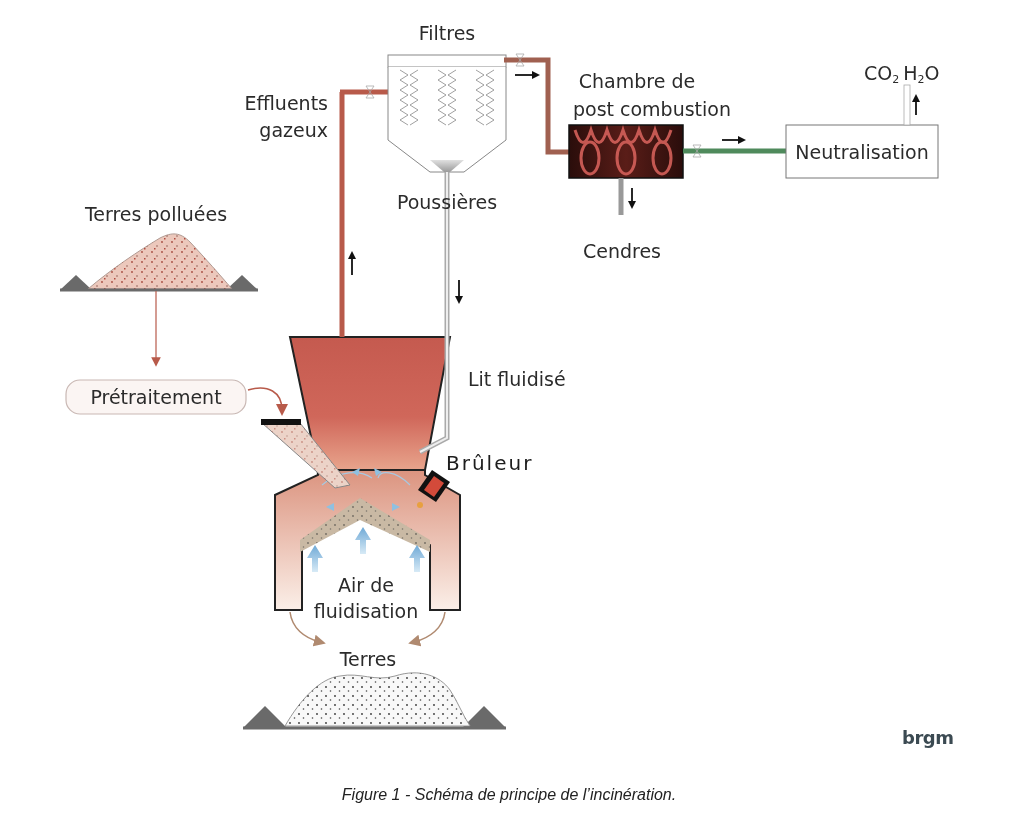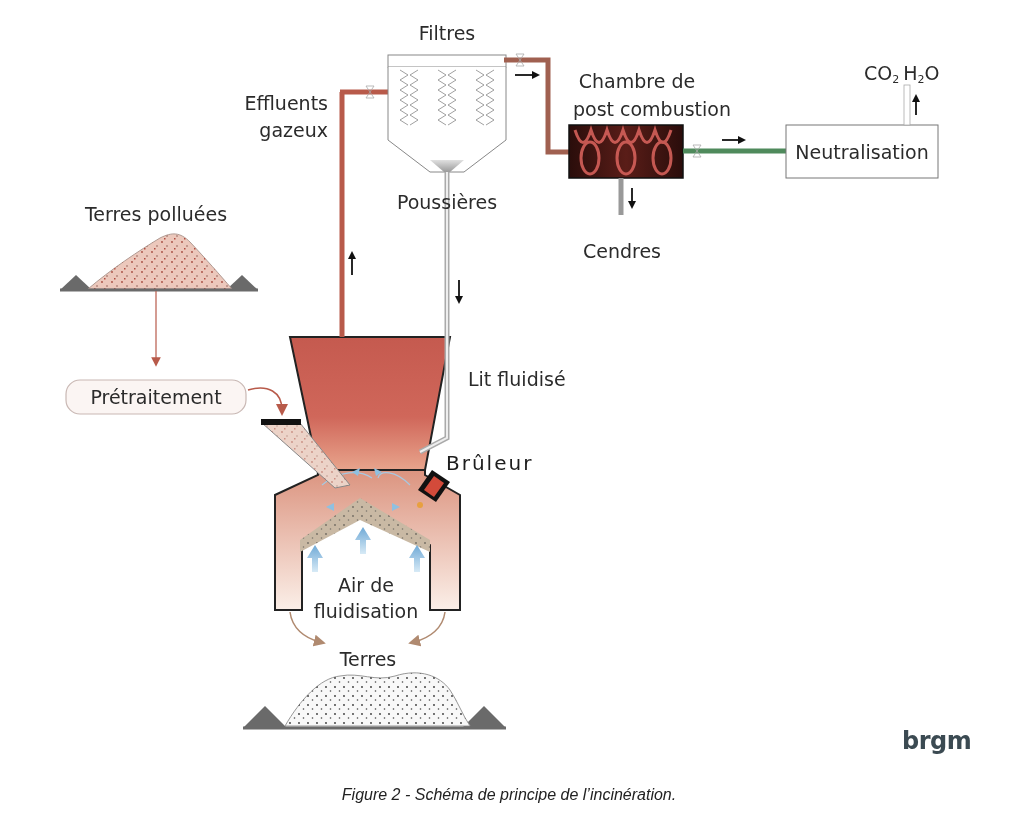--- a/index.html
+++ b/index.html
@@ -5,21 +5,21 @@
   html, body { margin: 0; padding: 0; background: #ffffff; }
   body { width: 1018px; height: 822px; position: relative; overflow: hidden;
          font-family: "Liberation Sans", sans-serif; color: #2a2a2a; }
   svg#diagram { position: absolute; left: 0; top: 0; }
   .lbl { font-family: "DejaVu Sans", sans-serif; font-size: 19px; fill: #2b2b2b; }
   .lbl-b { font-family: "DejaVu Sans", sans-serif; font-size: 20px; fill: #1d1d1d; letter-spacing: 2px; }
   .sub { font-size: 11px; }
   .caption { position: absolute; left: 0; width: 1018px; top: 786px; text-align: center;
              font-family: "Liberation Sans", sans-serif; font-style: italic; font-size: 16px; color: #222; }
   .logo { position: absolute; left: 902px; top: 727px; font-family: "DejaVu Sans", sans-serif;
-          font-weight: bold; font-size: 24px; color: #3b4a52; letter-spacing: -0.5px; }
+          font-weight: bold; font-size: 18px; color: #3b4a52; letter-spacing: -0.5px; }
 </style>
 </head>
 <body>
 
 <svg id="diagram" width="1018" height="822" viewBox="0 0 1018 822">
   <defs>
     <linearGradient id="furnaceGrad" x1="0" y1="0" x2="0" y2="1">
       <stop offset="0" stop-color="#c55a4f"></stop>
       <stop offset="0.6" stop-color="#d0675a"></stop>
       <stop offset="1" stop-color="#e8a48c"></stop>
@@ -221,13 +221,13 @@
   <text class="lbl" x="622" y="258" text-anchor="middle">Cendres</text>
   <text class="lbl" x="156" y="404" text-anchor="middle">Prétraitement</text>
   <text class="lbl" x="468" y="386">Lit fluidisé</text>
   <text class="lbl-b" x="446" y="470">Brûleur</text>
   <text class="lbl" x="366" y="592" text-anchor="middle">Air de</text>
   <text class="lbl" x="366" y="618" text-anchor="middle">fluidisation</text>
   <text class="lbl" x="368" y="666" text-anchor="middle">Terres</text>
 </svg>
 
 <div class="logo">brgm</div>
-<div class="caption">Figure 2 - Schéma de principe de l’incinération.</div>
+<div class="caption">Figure 1 - Schéma de principe de l’incinération.</div>
 
 </body></html>

